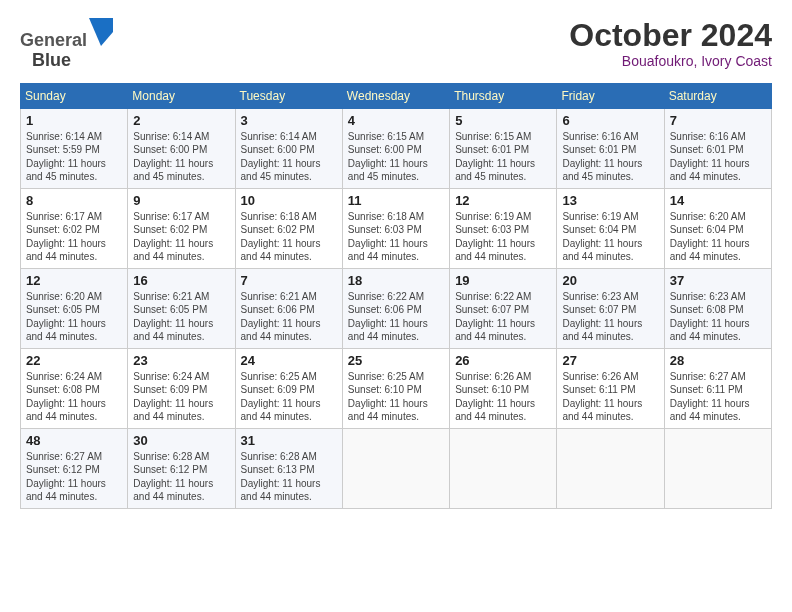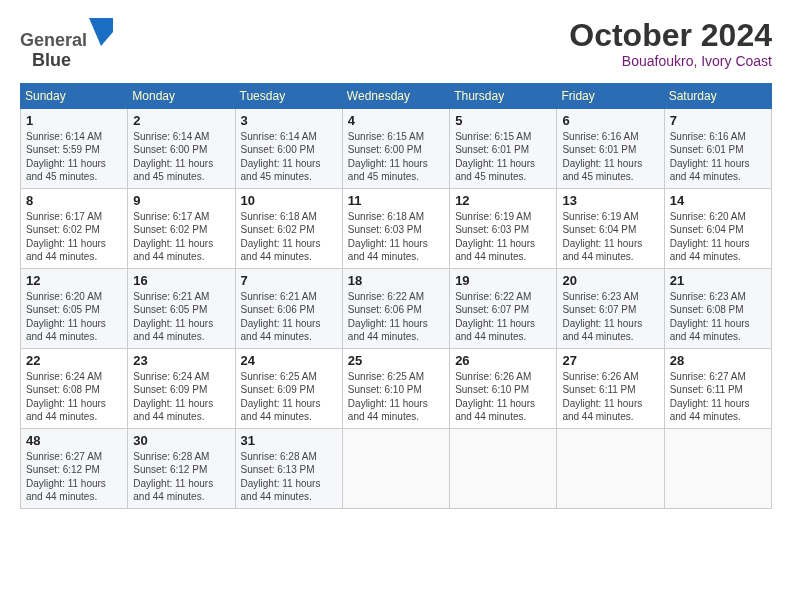--- a/index.html
+++ b/index.html
@@ -268,21 +268,21 @@
 and 44 minutes.</div>
           </td>
           <td>
             <span class="day-number">20</span>
             <div class="day-info" style="white-space: pre-line;">Sunrise: 6:23 AM
 Sunset: 6:07 PM
 Daylight: 11 hours
 and 44 minutes.</div>
           </td>
           <td>
-            <span class="day-number">21</span>
+            <span class="day-number">37</span>
             <div class="day-info" style="white-space: pre-line;">Sunrise: 6:23 AM
 Sunset: 6:08 PM
 Daylight: 11 hours
 and 44 minutes.</div>
           </td>
         </tr>
         <tr>
           <td>
             <span class="day-number">22</span>
             <div class="day-info" style="white-space: pre-line;">Sunrise: 6:24 AM

